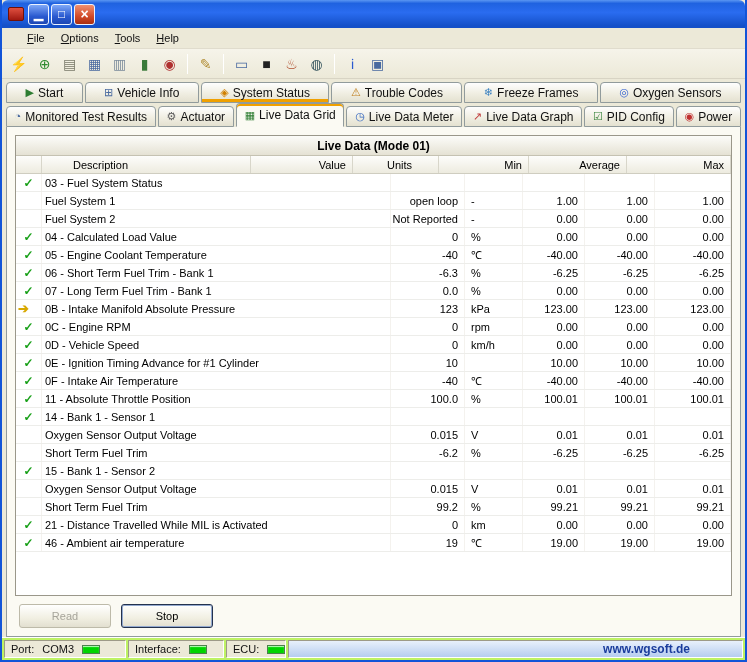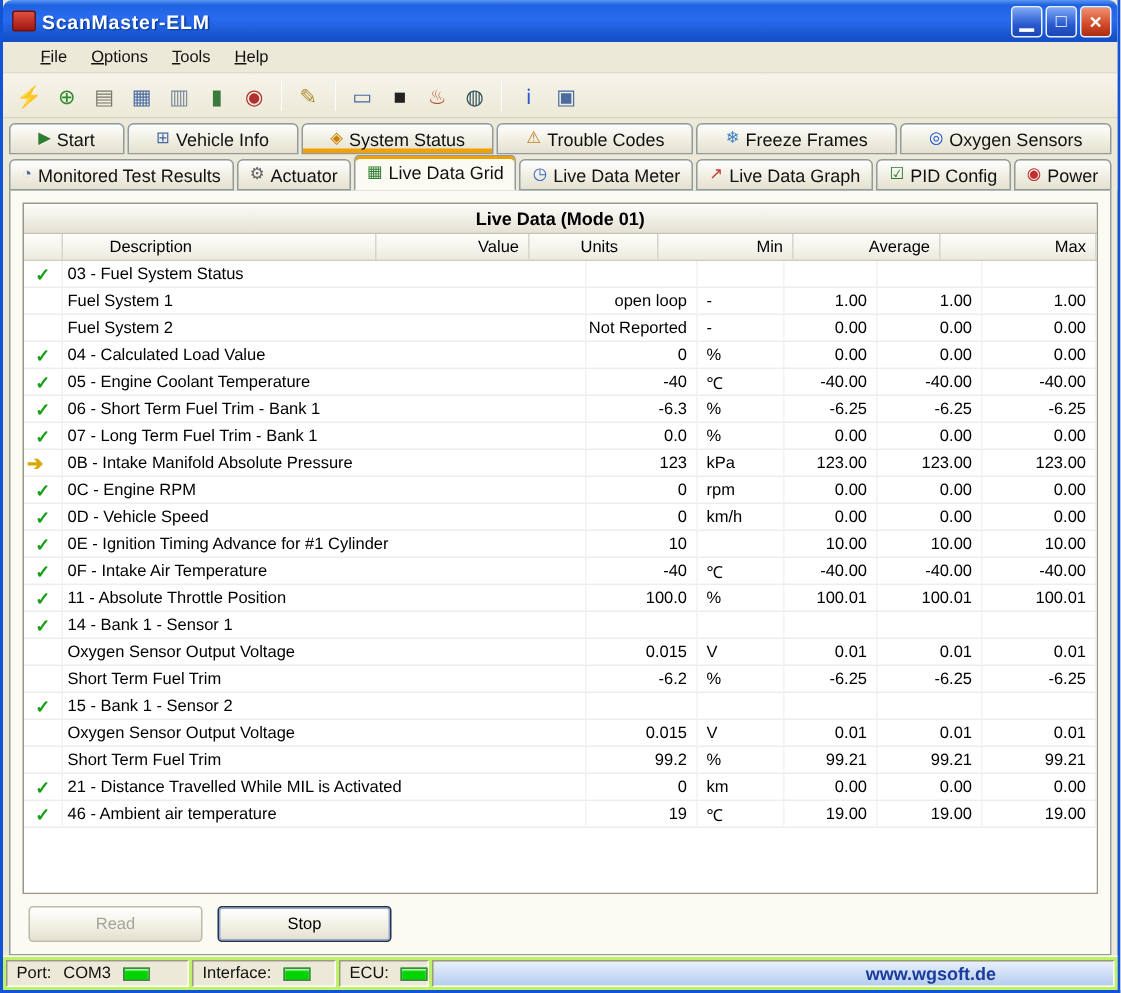--- a/index.html
+++ b/index.html
@@ -77,48 +77,47 @@
   .c-avg    { width: 70px; flex: 0 0 auto; }
   .c-max    { width: 76px; flex: 0 0 auto; }
   .num { justify-content: flex-end; padding-right: 6px; }
 
   .trow { display: flex; height: 18px; border-bottom: 1px solid #ededea; }
   .trow .cell { border-right: 1px solid #f4f2ee; }
   .s-check { color: #18a018; font-weight: bold; font-size: 12px; }
   .s-arrow { color: #d8a800; font-weight: bold; font-size: 13px; justify-content: flex-start; padding-left: 2px; }
 
   .button-row { flex: 0 0 auto; display: flex; align-items: flex-end; gap: 10px; padding: 8px 4px 2px; }
-  .xp-btn { width: 116px; height: 24px; border: 1px solid #7a776a; border-radius: 3px;
+  .xp-btn { width: 92px; height: 24px; border: 1px solid #7a776a; border-radius: 3px;
             background: linear-gradient(180deg, #fff, #f1efe2 60%, #e2dfd0);
             font-family: "Liberation Sans", sans-serif; font-size: 11px; color: #000; }
   .xp-btn.disabled { color: #a6a49a; border-color: #bdbaa9; }
   .xp-btn.default { border: 1px solid #24324e; box-shadow: inset 0 0 0 1px #93a9cf; }
 
   
   .statusbar { height: 23px; flex: 0 0 auto; display: flex; align-items: stretch; gap: 2px;
                background: #bef264; border-top: 1px solid #fff; padding: 2px 2px 2px 2px; }
   .sb-panel { display: flex; align-items: center; gap: 8px; padding: 0 6px;
               border: 1px solid; border-color: #9d9a88 #fff #fff #9d9a88; background: #ece9d8; }
   .sb-port { width: 122px; } .sb-if { width: 96px; } .sb-ecu { width: 60px; }
   .sb-label, .sb-value { color: #111; }
   .led { width: 18px; height: 9px; background: #00d400; border: 1px solid #4c804c;
          box-shadow: inset 0 1px 1px #baffba; flex: 0 0 auto; }
   .sb-web { flex: 1 1 auto; display: flex; align-items: center;
             border: 1px solid; border-color: #9d9a88 #fff #fff #9d9a88;
             background: linear-gradient(180deg, #e8f0fc, #b6cdf0); }
-  .sb-site { margin-left: auto; margin-right: 78px; font-weight: bold; font-size: 12px; color: #1a3c9c; }
+  .sb-site { margin-left: auto; margin-right: 52px; font-weight: bold; font-size: 12px; color: #1a3c9c; }
 </style>
 </head>
 <body>
 
 <div class="window">
 
   <div class="titlebar">
     <span class="app-icon"></span>
-    <span class="title-text">ScanMaster-ELM</span>
     <span class="win-controls">
       <span class="win-btn">
           <span>▁</span>
         </span>
       <span class="win-btn">
           <span>□</span>
         </span>
       <span class="win-btn close">
           <span>×</span>
         </span>

